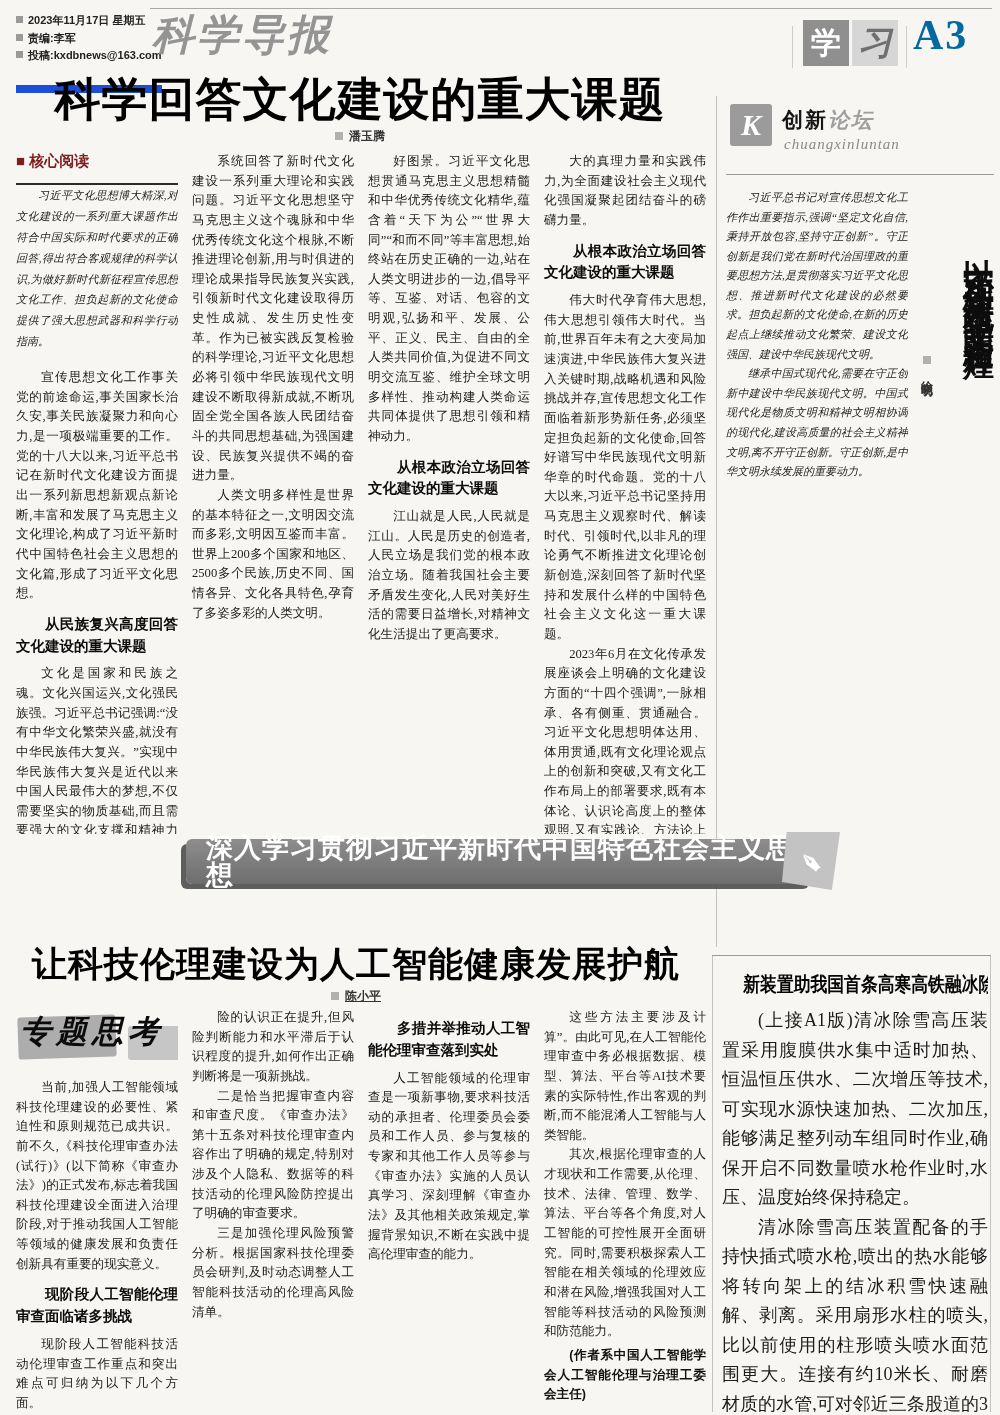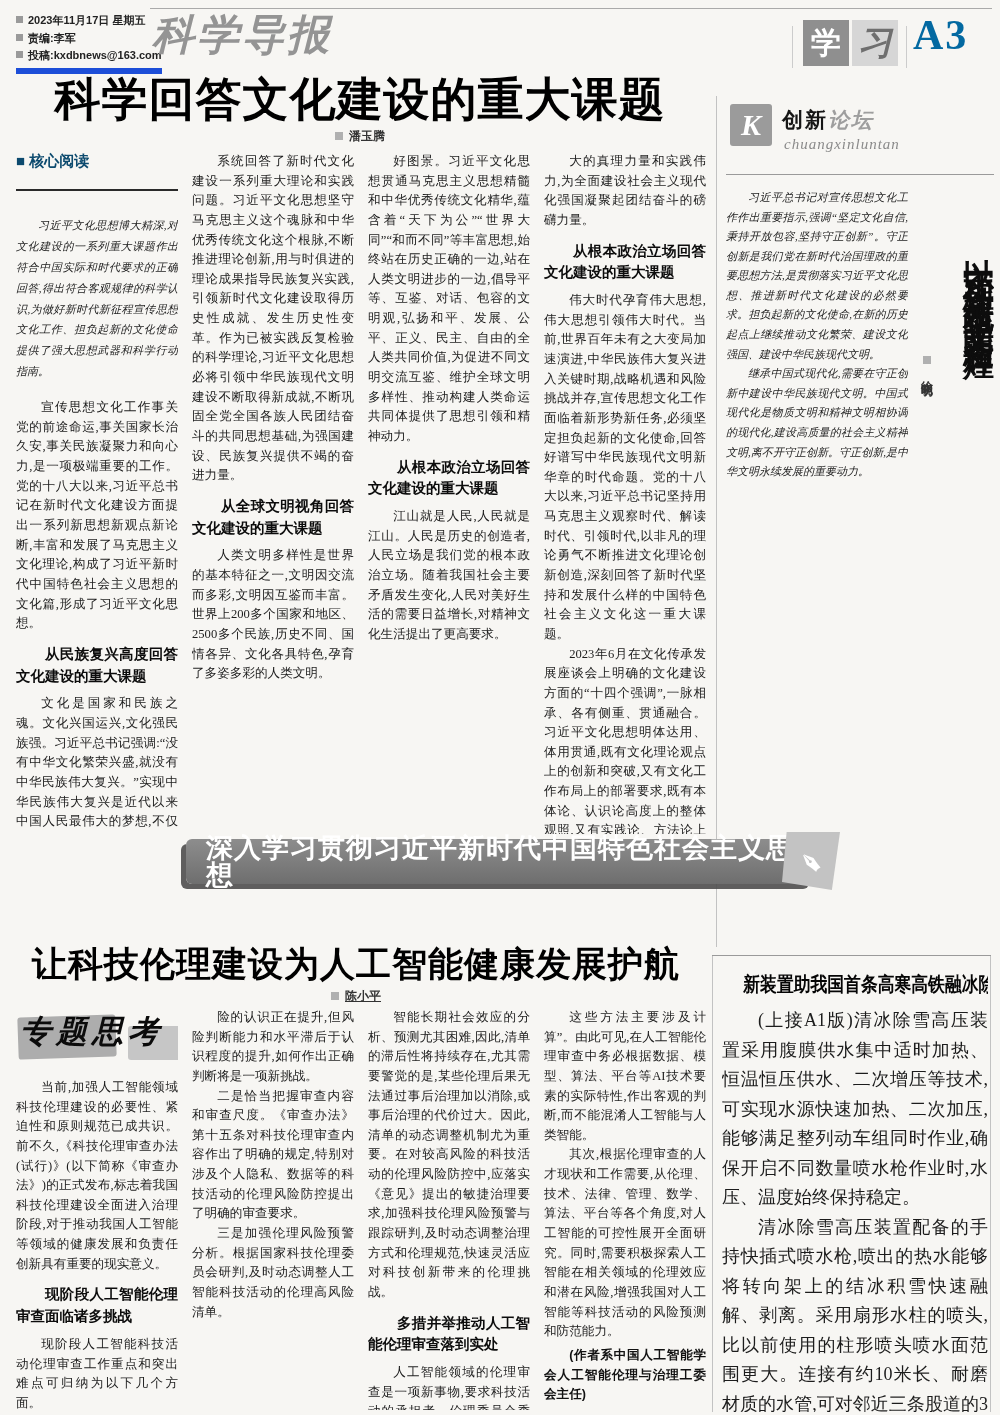--- a/index.html
+++ b/index.html
@@ -1,37 +1,37 @@
 <!DOCTYPE html>
 <html><head>
 <meta charset="utf-8">
 <style>
   html,body{margin:0;padding:0;}
   body{width:1000px;height:1415px;background:#f7f6f3;font-family:"Liberation Serif","DejaVu Serif",serif;color:#1c1c1c;}
   .page{position:relative;width:1000px;height:1415px;overflow:hidden;}
 
   
   .top-rule{position:absolute;left:150px;top:8px;width:842px;height:1px;background:#aaa;}
-  .hdr-info{position:absolute;left:16px;top:12px;font:bold 11px/1.6 "Liberation Sans","DejaVu Sans",sans-serif;color:#222;border-bottom:6px solid #1d4ed8;padding-bottom:3px;}
+  .hdr-info{position:absolute;left:16px;top:12px;font:bold 11px/1.6 "Liberation Sans","DejaVu Sans",sans-serif;color:#222;border-bottom:8px solid #1d4ed8;padding-bottom:20px;}
   .hdr-info .row{white-space:nowrap;}
   .sq{display:inline-block;width:7px;height:7px;background:#9a9a9a;margin-right:5px;vertical-align:1px;}
   .masthead{position:absolute;left:152px;top:14px;font:italic 900 42px/1 "Liberation Serif","DejaVu Serif",serif;color:#949494;letter-spacing:3px;}
   .hdr-sep{position:absolute;top:26px;width:1px;height:42px;background:#ccc;}
   .blk{position:absolute;top:20px;width:46px;height:46px;display:flex;align-items:center;justify-content:center;}
   .blk-xue{left:803px;background:#8f8f8f;color:#fff;font:900 30px "Liberation Sans","DejaVu Sans",sans-serif;}
   .blk-xi{left:852px;background:#d6d6d6;color:#6f6f6f;font:italic 900 34px "Liberation Serif","DejaVu Serif",serif;}
   .pageno{position:absolute;left:913px;top:12px;font:900 42px/1.1 "Liberation Serif","DejaVu Serif",serif;color:#0369a1;letter-spacing:2px;}
 
   
   .main-title{position:absolute;left:0;top:74px;width:720px;text-align:center;font:900 46px/1.1 "Liberation Sans","DejaVu Sans",sans-serif;color:#000;letter-spacing:1px;}
   .main-byline{position:absolute;left:0;top:128px;width:720px;text-align:center;font:bold 12px "Liberation Sans","DejaVu Sans",sans-serif;color:#333;}
   .byl-sq{display:inline-block;width:8px;height:8px;background:#b0b0b0;margin-right:6px;}
   .cols{position:absolute;left:16px;top:152px;width:690px;height:682px;display:flex;gap:14px;overflow:hidden;}
   .col{flex:1 1 0;overflow:hidden;}
-  .core-label{font:700 15px "Liberation Sans","DejaVu Sans",sans-serif;color:#0c4a6e;border-bottom:2px solid #2a2a2a;padding-bottom:18px;margin-bottom:24px;}
+  .core-label{font:700 15px "Liberation Sans","DejaVu Sans",sans-serif;color:#7f1d1d;border-bottom:2px solid #2a2a2a;padding-bottom:12px;margin-bottom:0;}
   p.p{margin:0;font-size:12.6px;line-height:1.56;text-align:justify;text-indent:2em;color:#1c1c1c;}
   p.intro{margin:0 0 16px 0;font-style:italic;font-size:11px;line-height:1.9;text-align:justify;text-indent:2em;color:#222;}
   p.sub{margin:10px 0 7px 0;font:700 14.5px/1.5 "Liberation Sans","DejaVu Sans",sans-serif;text-indent:2em;text-align:justify;color:#0c0c0c;}
   p.note{margin:4px 0 0 0;font:700 12.6px/1.56 "Liberation Sans","DejaVu Sans",sans-serif;text-indent:2em;text-align:justify;color:#111;}
 
   
   .banner{position:absolute;left:186px;top:839px;width:608px;height:45px;background:linear-gradient(#8d8d8d,#6e6e6e);border-radius:6px;box-shadow:-5px 5px 0 rgba(78,78,78,.9);display:flex;align-items:center;justify-content:center;color:#fff;font:900 27px/1 "Liberation Sans","DejaVu Sans",sans-serif;letter-spacing:1px;z-index:3;padding-left:20px;}
   .banner .pen-tail{position:absolute;right:-26px;top:-7px;width:58px;height:58px;background:#c3c3c3;clip-path:polygon(8% 0,100% 0,86% 100%,0 86%);display:flex;align-items:center;justify-content:center;}
   .banner .pen-glyph{font-size:30px;color:#fff;transform:rotate(-135deg);font-family:"DejaVu Sans",sans-serif;}
 
@@ -99,21 +99,20 @@
       <div>
           <p class="intro">习近平文化思想博大精深,对文化建设的一系列重大课题作出符合中国实际和时代要求的正确回答,得出符合客观规律的科学认识,为做好新时代新征程宣传思想文化工作、担负起新的文化使命提供了强大思想武器和科学行动指南。</p>
           <p class="p">宣传思想文化工作事关党的前途命运,事关国家长治久安,事关民族凝聚力和向心力,是一项极端重要的工作。党的十八大以来,习近平总书记在新时代文化建设方面提出一系列新思想新观点新论断,丰富和发展了马克思主义文化理论,构成了习近平新时代中国特色社会主义思想的文化篇,形成了习近平文化思想。</p>
           <p class="sub">从民族复兴高度回答文化建设的重大课题</p>
           <p class="p">文化是国家和民族之魂。文化兴国运兴,文化强民族强。习近平总书记强调:“没有中华文化繁荣兴盛,就没有中华民族伟大复兴。”实现中华民族伟大复兴是近代以来中国人民最伟大的梦想,不仅需要坚实的物质基础,而且需要强大的文化支撑和精神力量。当前,我们正以中国式现代化全面推进中华民族伟大复兴,改革发展稳定任务艰巨繁重,各种传统和非传统的、可预测和不可预测的风险挑战前所未有,宣传思想文化工作面临新形势新任务。中国式现代化是物质文明和精神文明相协调的现代化,如何推动“两个文明”协调发展,为强国建设、民族复兴提供坚强思想保证、强大精神力量、有利文化条件,是亟须回答的重大课题。</p>
         </div>
     </div>
     <div class="col">
       <div>
           <p class="p">系统回答了新时代文化建设一系列重大理论和实践问题。习近平文化思想坚守马克思主义这个魂脉和中华优秀传统文化这个根脉,不断推进理论创新,用与时俱进的理论成果指导民族复兴实践,引领新时代文化建设取得历史性成就、发生历史性变革。作为已被实践反复检验的科学理论,习近平文化思想必将引领中华民族现代文明建设不断取得新成就,不断巩固全党全国各族人民团结奋斗的共同思想基础,为强国建设、民族复兴提供不竭的奋进力量。</p>
-          <p class="sub">从全球文明视角回答文化建设的重大课题</p>
           <p class="p">人类文明多样性是世界的基本特征之一,文明因交流而多彩,文明因互鉴而丰富。世界上200多个国家和地区、2500多个民族,历史不同、国情各异、文化各具特色,孕育了多姿多彩的人类文明。</p>
         </div>
     </div>
     <div class="col">
       <div>
           <p class="p">好图景。习近平文化思想贯通马克思主义思想精髓和中华优秀传统文化精华,蕴含着“天下为公”“世界大同”“和而不同”等丰富思想,始终站在历史正确的一边,站在人类文明进步的一边,倡导平等、互鉴、对话、包容的文明观,弘扬和平、发展、公平、正义、民主、自由的全人类共同价值,为促进不同文明交流互鉴、维护全球文明多样性、推动构建人类命运共同体提供了思想引领和精神动力。</p>
           <p class="sub">从根本政治立场回答文化建设的重大课题</p>
           <p class="p">江山就是人民,人民就是江山。人民是历史的创造者,人民立场是我们党的根本政治立场。随着我国社会主要矛盾发生变化,人民对美好生活的需要日益增长,对精神文化生活提出了更高要求。</p>
         </div>
     </div>
@@ -175,21 +174,20 @@
     </div>
     <div class="col">
       <div>
           <p class="p">险的认识正在提升,但风险判断能力和水平滞后于认识程度的提升,如何作出正确判断将是一项新挑战。</p>
           <p class="p">二是恰当把握审查内容和审查尺度。《审查办法》第十五条对科技伦理审查内容作出了明确的规定,特别对涉及个人隐私、数据等的科技活动的伦理风险防控提出了明确的审查要求。</p>
           <p class="p">三是加强伦理风险预警分析。根据国家科技伦理委员会研判,及时动态调整人工智能科技活动的伦理高风险清单。</p>
         </div>
     </div>
     <div class="col">
       <div>
-          <p class="p">智能长期社会效应的分析、预测尤其困难,因此,清单的滞后性将持续存在,尤其需要警觉的是,某些伦理后果无法通过事后治理加以消除,或事后治理的代价过大。因此,清单的动态调整机制尤为重要。在对较高风险的科技活动的伦理风险防控中,应落实《意见》提出的敏捷治理要求,加强科技伦理风险预警与跟踪研判,及时动态调整治理方式和伦理规范,快速灵活应对科技创新带来的伦理挑战。</p>
           <p class="sub">多措并举推动人工智能伦理审查落到实处</p>
           <p class="p">人工智能领域的伦理审查是一项新事物,要求科技活动的承担者、伦理委员会委员和工作人员、参与复核的专家和其他工作人员等参与《审查办法》实施的人员认真学习、深刻理解《审查办法》及其他相关政策规定,掌握背景知识,不断在实践中提高伦理审查的能力。</p>
         </div>
     </div>
     <div class="col">
       <div>
           <p class="p">这些方法主要涉及计算”。由此可见,在人工智能伦理审查中务必根据数据、模型、算法、平台等AI技术要素的实际特性,作出客观的判断,而不能混淆人工智能与人类智能。</p>
           <p class="p">其次,根据伦理审查的人才现状和工作需要,从伦理、技术、法律、管理、数学、算法、平台等各个角度,对人工智能的可控性展开全面研究。同时,需要积极探索人工智能在相关领域的伦理效应和潜在风险,增强我国对人工智能等科技活动的风险预测和防范能力。</p>
           <p class="note">(作者系中国人工智能学会人工智能伦理与治理工委会主任)</p>
         </div>

